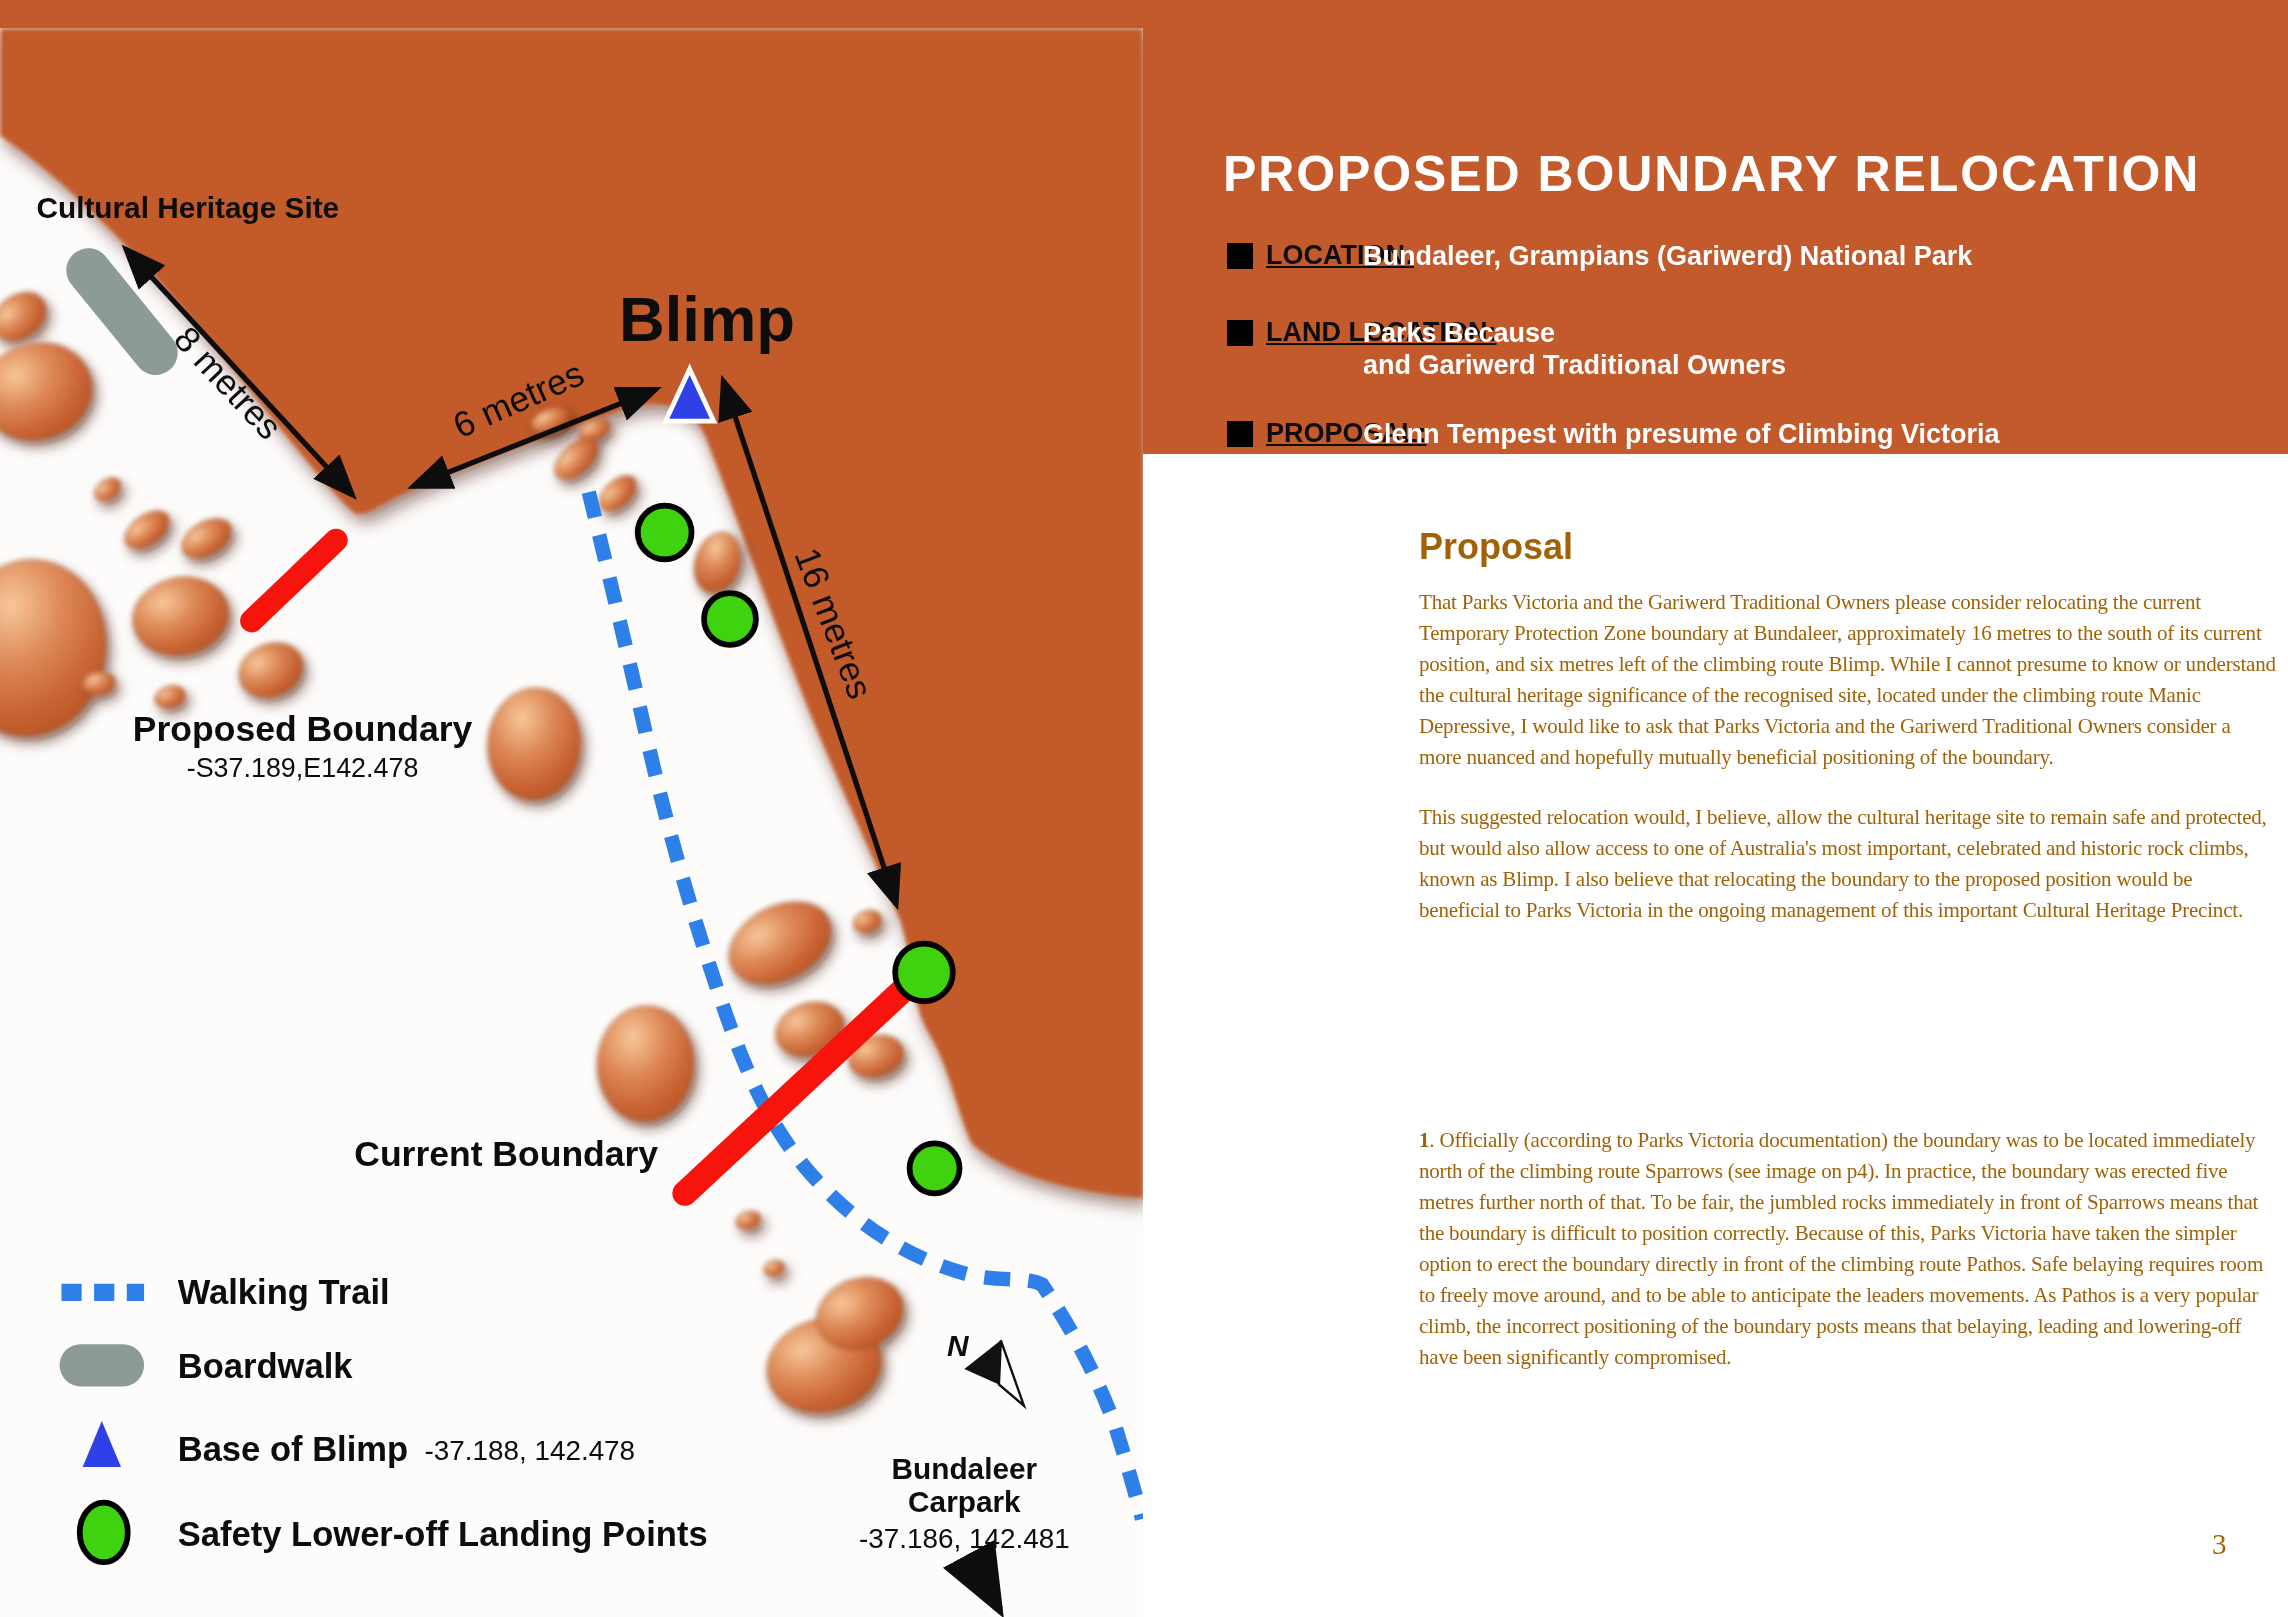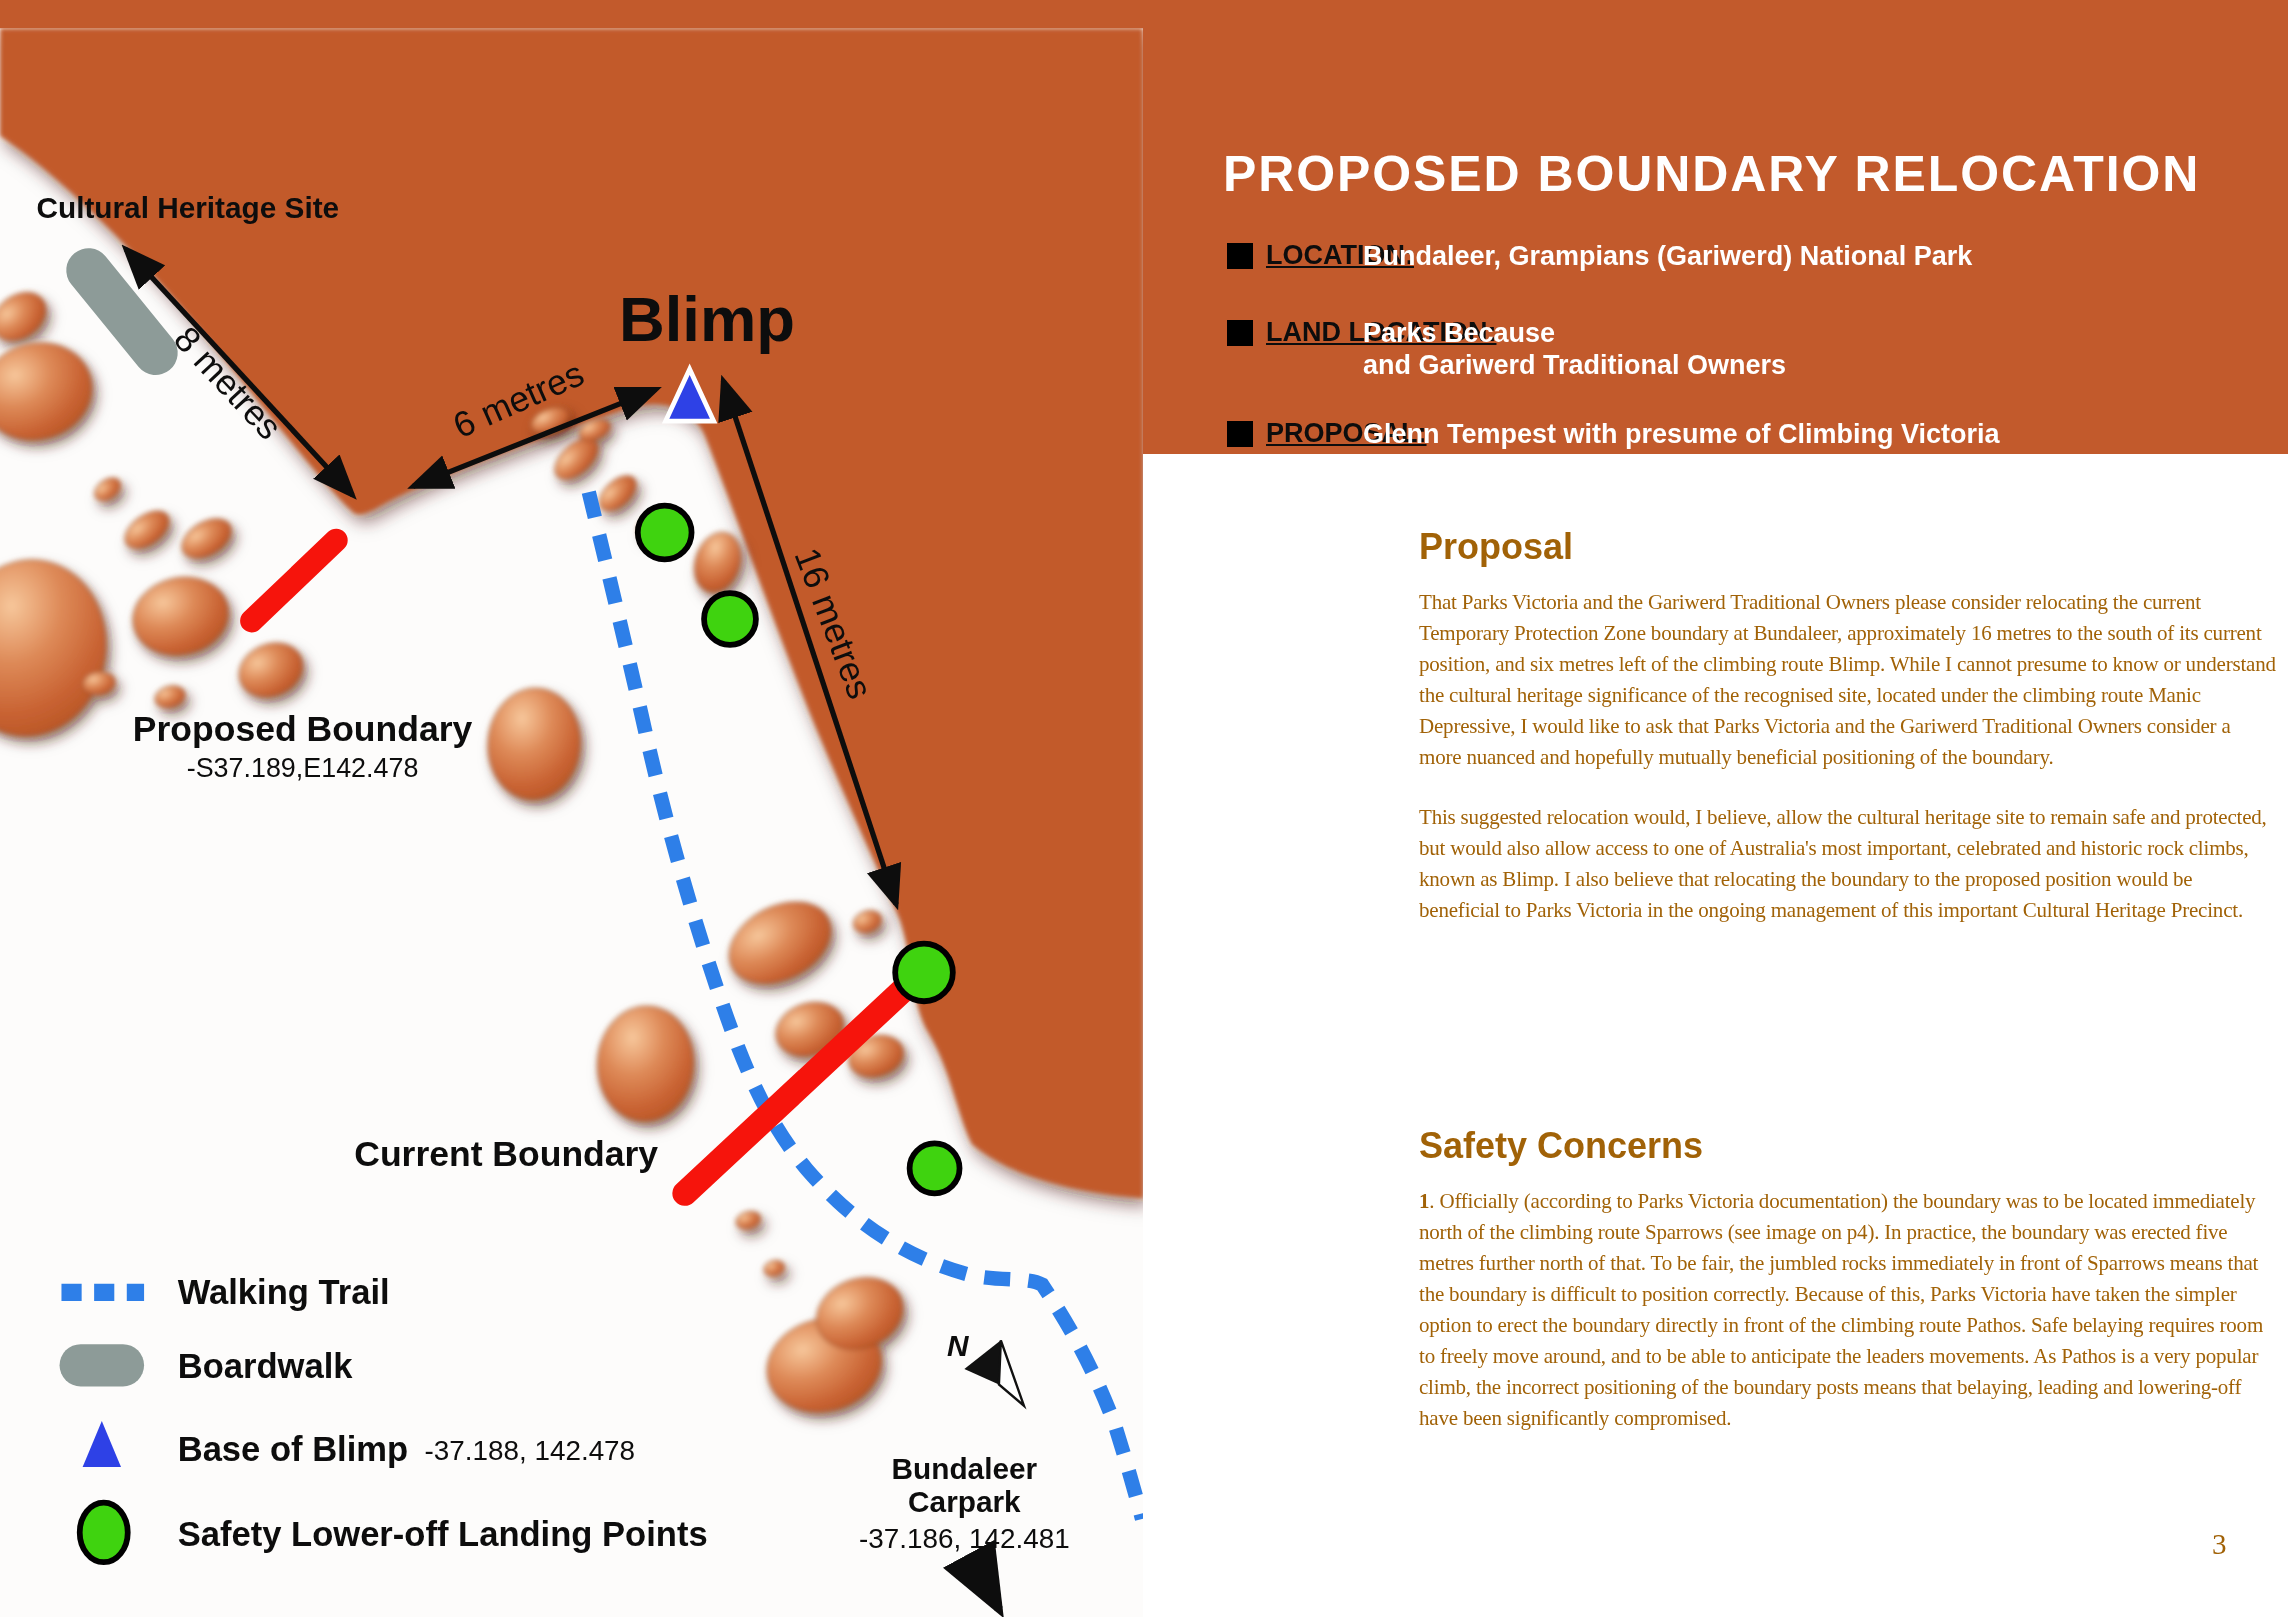--- a/index.html
+++ b/index.html
@@ -212,21 +212,20 @@
   </div>
 
   <div id="page">
     <div class="col">
       <h3 class="doc-heading">Proposal</h3>
       <p class="doc-para">That Parks Victoria and the Gariwerd Traditional Owners please consider relocating the current Temporary Protection Zone boundary at Bundaleer, approximately 16 metres to the south of its current position, and six metres left of the climbing route Blimp. While I cannot presume to know or understand the cultural heritage significance of the recognised site, located under the climbing route Manic Depressive, I would like to ask that Parks Victoria and the Gariwerd Traditional Owners consider a more nuanced and hopefully mutually beneficial positioning of the boundary.</p>
       <p class="doc-para">This suggested relocation would, I believe, allow the cultural heritage site to remain safe and protected, but would also allow access to one of Australia's most important, celebrated and historic rock climbs, known as Blimp. I also believe that relocating the boundary to the proposed position would be beneficial to Parks Victoria in the ongoing management of this important Cultural Heritage Precinct.</p>
     </div>
 
     <div id="safety-block">
-      <h3 class="doc-heading">Safety Concerns</h3>
       <p class="doc-para"><span class="bold-num">1</span><span>. Officially (according to Parks Victoria documentation) the boundary was to be located immediately north of the climbing route Sparrows (see image on p4). In practice, the boundary was erected five metres further north of that. To be fair, the jumbled rocks immediately in front of Sparrows means that the boundary is difficult to position correctly. Because of this, Parks Victoria have taken the simpler option to erect the boundary directly in front of the climbing route Pathos. Safe belaying requires room to freely move around, and to be able to anticipate the leaders movements. As Pathos is a very popular climb, the incorrect positioning of the boundary posts means that belaying, leading and lowering-off have been significantly compromised.</span></p>
     </div>
 
     <div id="page-number">3</div>
   </div>
 
 </div>
 
 
 </body></html>

